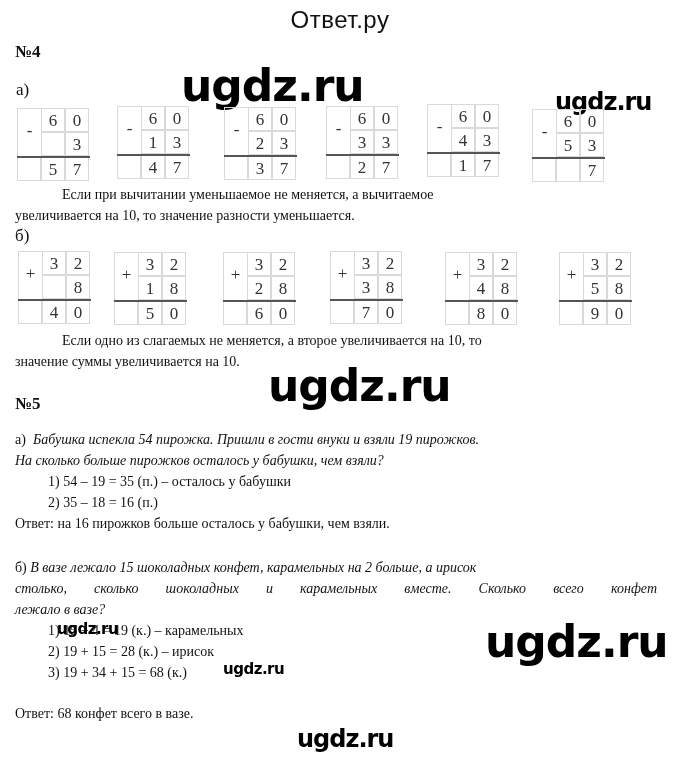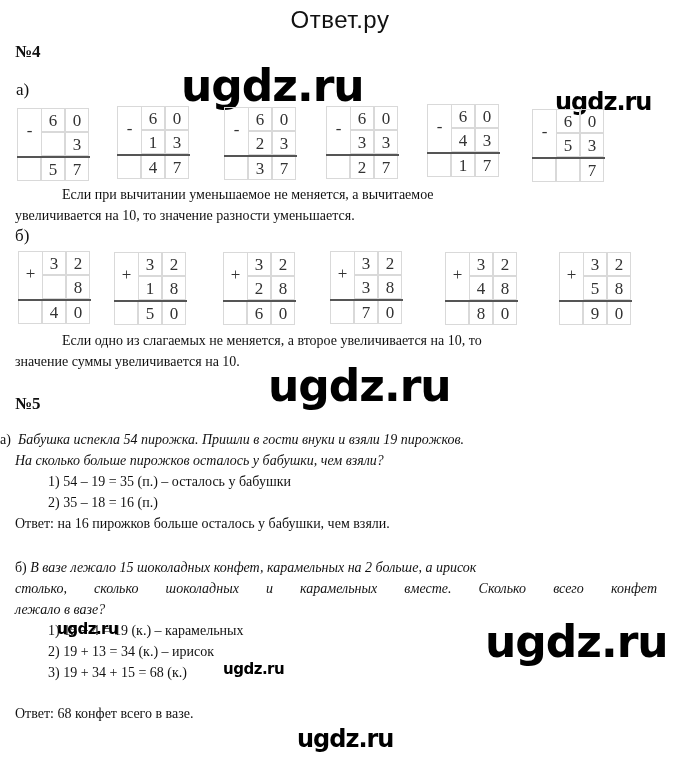--- a/index.html
+++ b/index.html
@@ -201,36 +201,36 @@
 
 <div class="abs para" style="left:15px; top:330px; width:640px;">
   <span class="indent"></span><span>Если одно из слагаемых не меняется, а второе увеличивается на 10, то</span>
 </div>
 <div class="abs line" style="left:15px; top:351px;">значение суммы увеличивается на 10.</div>
 
 <div class="abs wm wm-big" style="left:268px; top:364px;">ugdz.ru</div>
 
 <div class="abs task-num" style="left:15px; top:394px;">№5</div>
 
-<div class="abs line" style="left:0; top:429px;">
+<div class="abs line" style="left:15px; top:429px;">
   <span>а)</span>&nbsp;
   <span class="italic">Бабушка испекла 54 пирожка. Пришли в гости внуки и взяли 19 пирожков.</span>
 </div>
 <div class="abs line italic" style="left:15px; top:450px;">На сколько больше пирожков осталось у бабушки, чем взяли?</div>
 <div class="abs line" style="left:48px; top:471px;">1) 54 – 19 = 35 (п.) – осталось у бабушки</div>
 <div class="abs line" style="left:48px; top:492px;">2) 35 – 18 = 16 (п.)</div>
 <div class="abs line" style="left:15px; top:513px;">Ответ: на 16 пирожков больше осталось у бабушки, чем взяли.</div>
 
 <div class="abs para" style="left:15px; top:557px; width:642px;">
   <span>б)</span>
   <span class="italic">В вазе лежало 15 шоколадных конфет, карамельных на 2 больше, а ирисок</span>
 </div>
 <div class="abs para italic" style="left:15px; top:578px; width:642px; text-align-last: justify;">столько, сколько шоколадных и карамельных вместе. Сколько всего конфет</div>
 <div class="abs line italic" style="left:15px; top:599px;">лежало в вазе?</div>
 <div class="abs line" style="left:48px; top:620px;">1) 15 + 4 = 19 (к.) – карамельных</div>
-<div class="abs line" style="left:48px; top:641px;">2) 19 + 13 = 34 (к.) – ирисок</div>
+<div class="abs line" style="left:48px; top:641px;">2) 19 + 15 = 28 (к.) – ирисок</div>
 <div class="abs line" style="left:48px; top:662px;">3) 19 + 34 + 15 = 68 (к.)</div>
 <div class="abs line" style="left:15px; top:703px;">Ответ: 68 конфет всего в вазе.</div>
 
 <div class="abs wm wm-small" style="left:57px; top:622px;">ugdz.ru</div>
 <div class="abs wm wm-small" style="left:223px; top:662px;">ugdz.ru</div>
 <div class="abs wm wm-big" style="left:485px; top:620px;">ugdz.ru</div>
 <div class="abs wm wm-mid" style="left:297px; top:727px;">ugdz.ru</div>
 
 </body></html>

